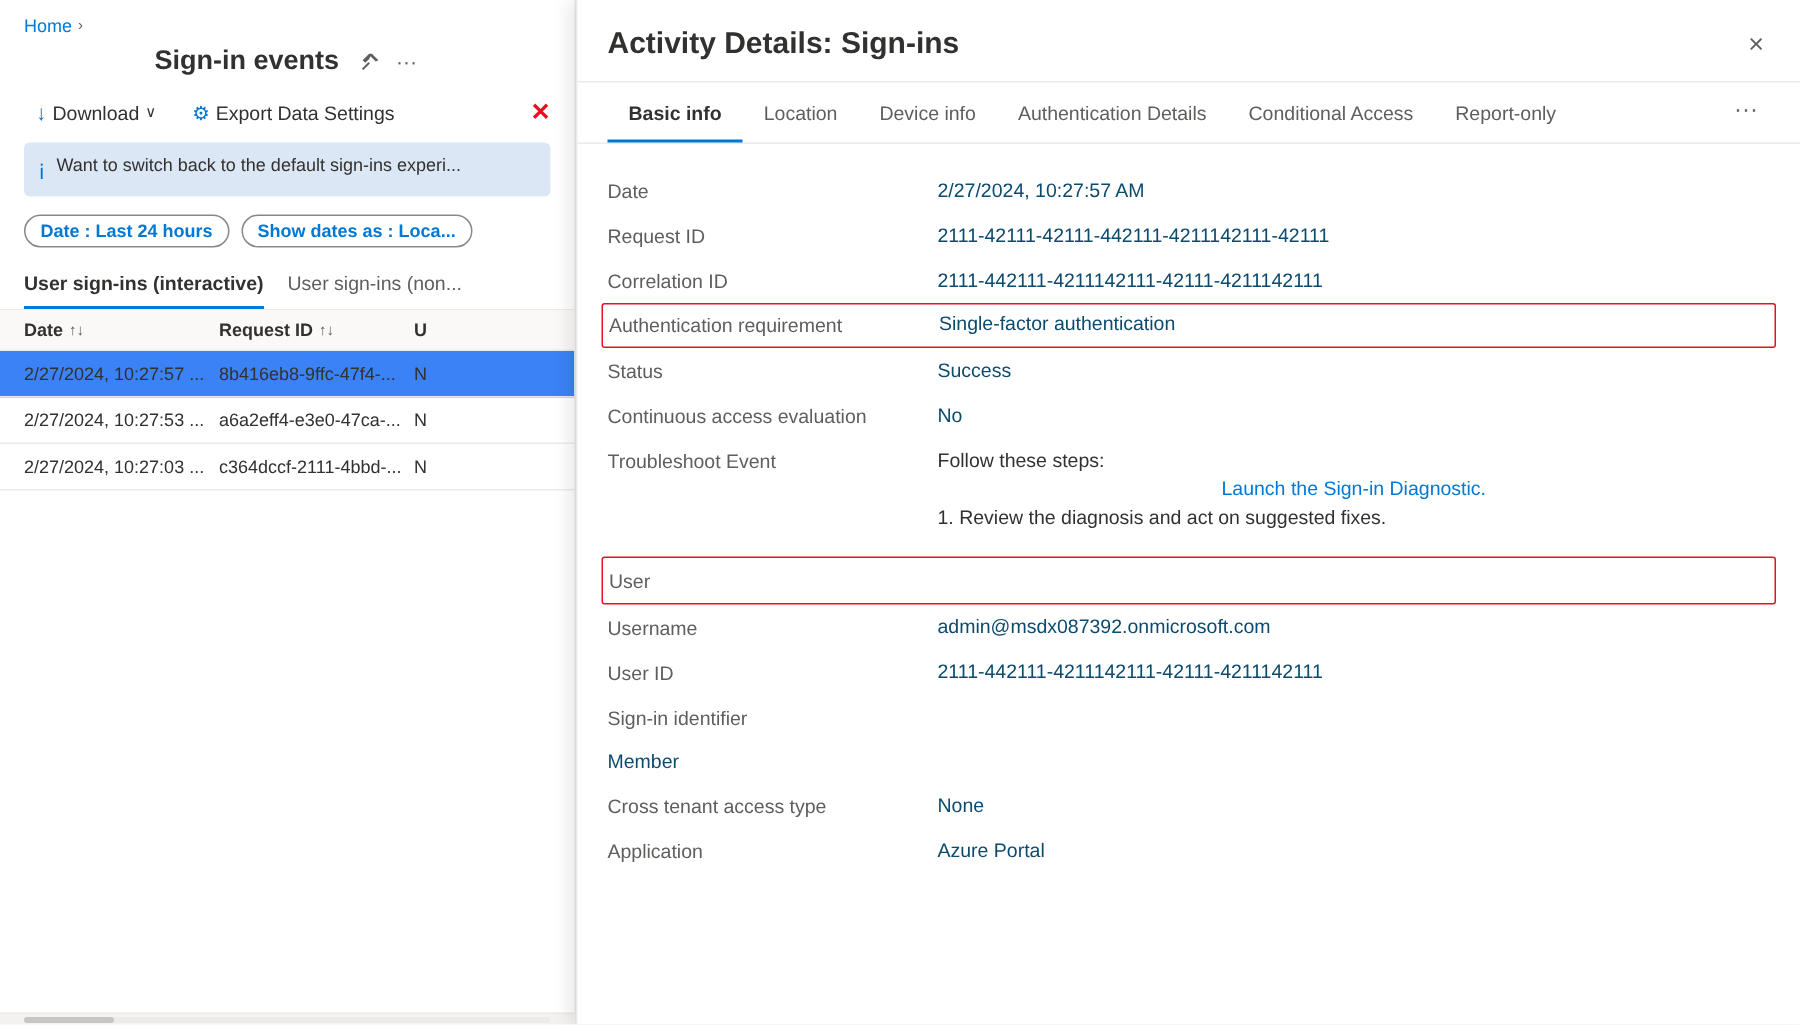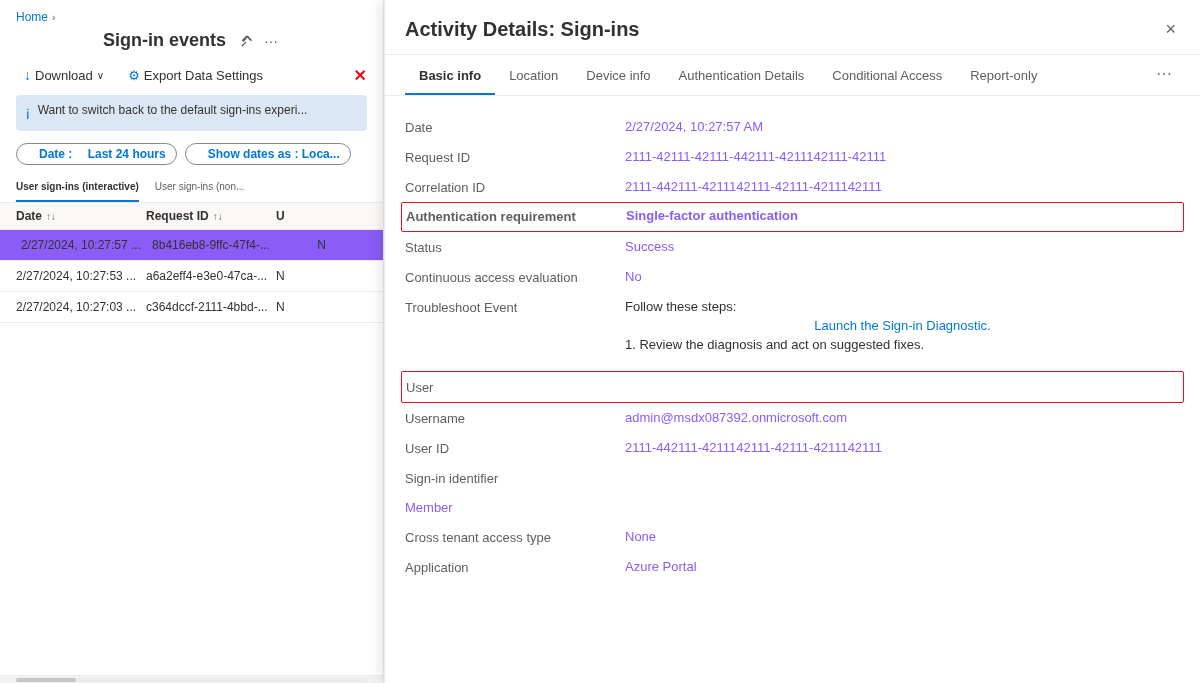--- a/index.html
+++ b/index.html
@@ -99,31 +99,31 @@
       gap: 8px;
     }
     .filter-chip {
       background: #fff;
       border: 1px solid #8a8886;
       border-radius: 16px;
       padding: 3px 10px;
       font-size: 12px;
       cursor: pointer;
     }
-    .filter-chip span { color: #0078d4; font-weight: 600; margin-left: 12px; }
+    .filter-chip span { color: #0078d4; font-weight: 600; }
 
     .tabs-row {
       display: flex;
       border-bottom: 1px solid #edebe9;
       padding: 0 16px;
     }
     .tab-item {
       padding: 8px 0;
       margin-right: 16px;
-      font-size: 10px;
+      font-size: 13px;
       cursor: pointer;
       color: #605e5c;
       white-space: nowrap;
       border-bottom: 2px solid transparent;
     }
     .tab-item.active {
       color: #323130;
       border-bottom: 2px solid #0078d4;
       font-weight: 600;
     }
@@ -144,21 +144,21 @@
 
     .table-body { overflow-y: auto; flex: 1; }
     .table-row-item {
       display: flex;
       padding: 8px 16px;
       border-bottom: 1px solid #edebe9;
       font-size: 12px;
       cursor: pointer;
       align-items: center;
     }
-    .table-row-item.selected { background: #8b5cf6; text-align: center; }
+    .table-row-item.selected { background: #3b82f6; }
     .cell-date { width: 130px; flex-shrink: 0; color: #323130; }
     .cell-reqid { width: 130px; flex-shrink: 0; color: #323130; }
     .cell-user { flex: 1; overflow: hidden; text-overflow: ellipsis; white-space: nowrap; }
 
     .scrollbar-row {
       height: 8px;
       background: #f3f2f1;
       border-top: 1px solid #edebe9;
       display: flex;
       align-items: center;
@@ -255,31 +255,30 @@
     }
     .detail-label {
       width: 220px;
       flex-shrink: 0;
       color: #605e5c;
       font-size: 13px;
       padding-top: 1px;
     }
     .detail-value {
       flex: 1;
-      color: #8b5cf6;
+      color: #0c4a6e;
       font-size: 13px;
     }
     .detail-value.link { color: #0078d4; cursor: pointer; text-decoration: none; }
 
     .highlight-box {
       border: 1.5px solid #e81123;
       border-radius: 2px;
       margin: 0 -4px;
       padding: 0 4px;
-      font-weight: bold;
     }
     .highlight-box .detail-row {
       padding: 5px 0;
     }
 
     .user-highlight-box {
       border: 1.5px solid #e81123;
       border-radius: 2px;
       margin: 0 -4px;
       padding: 0 4px;

